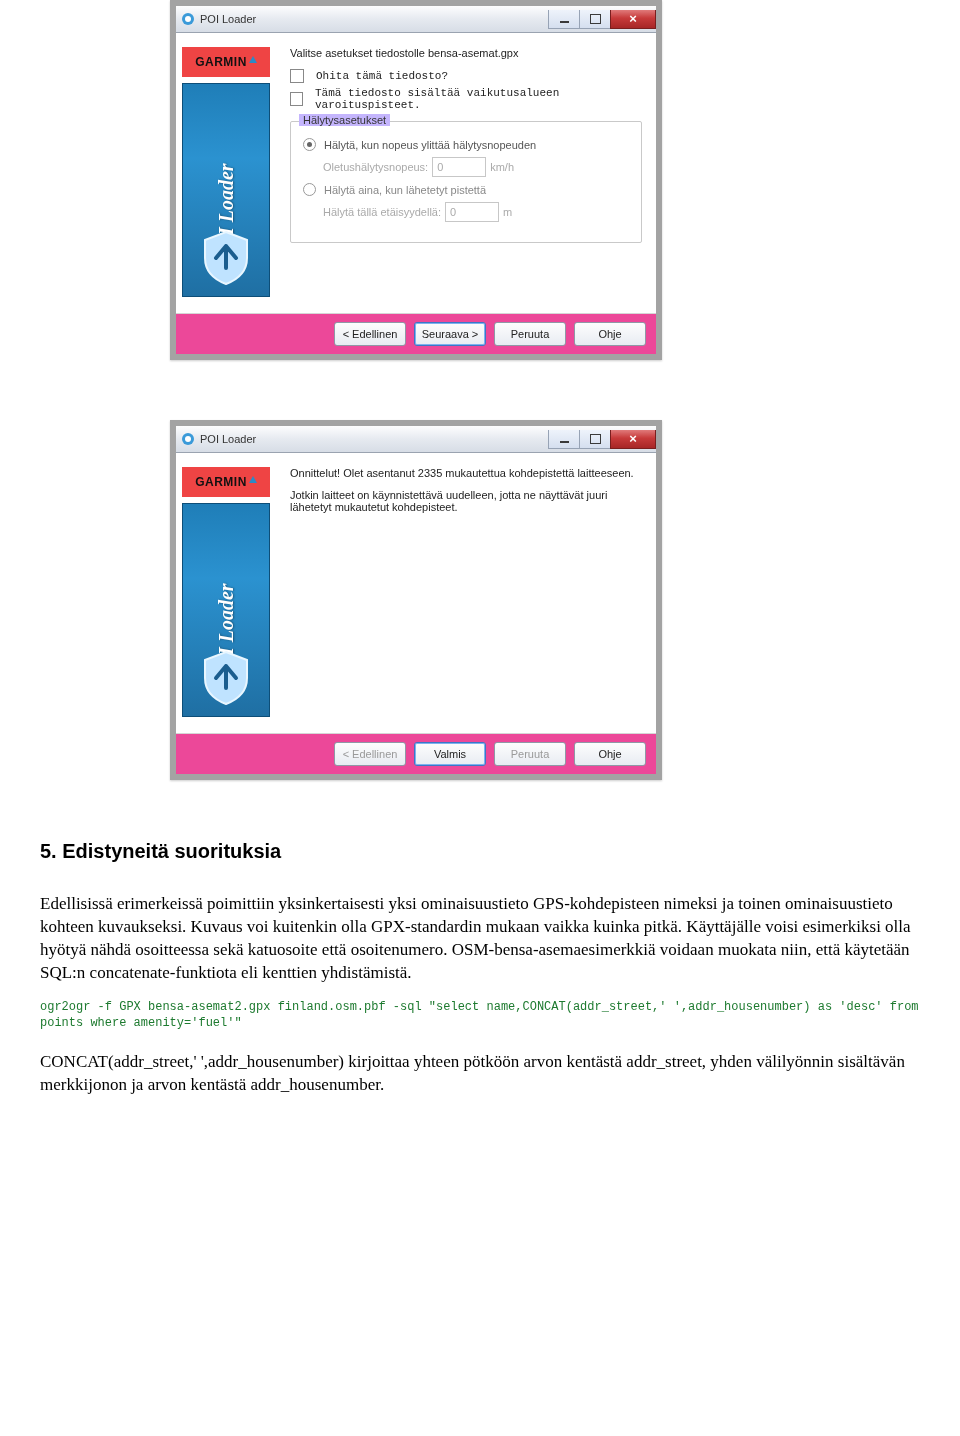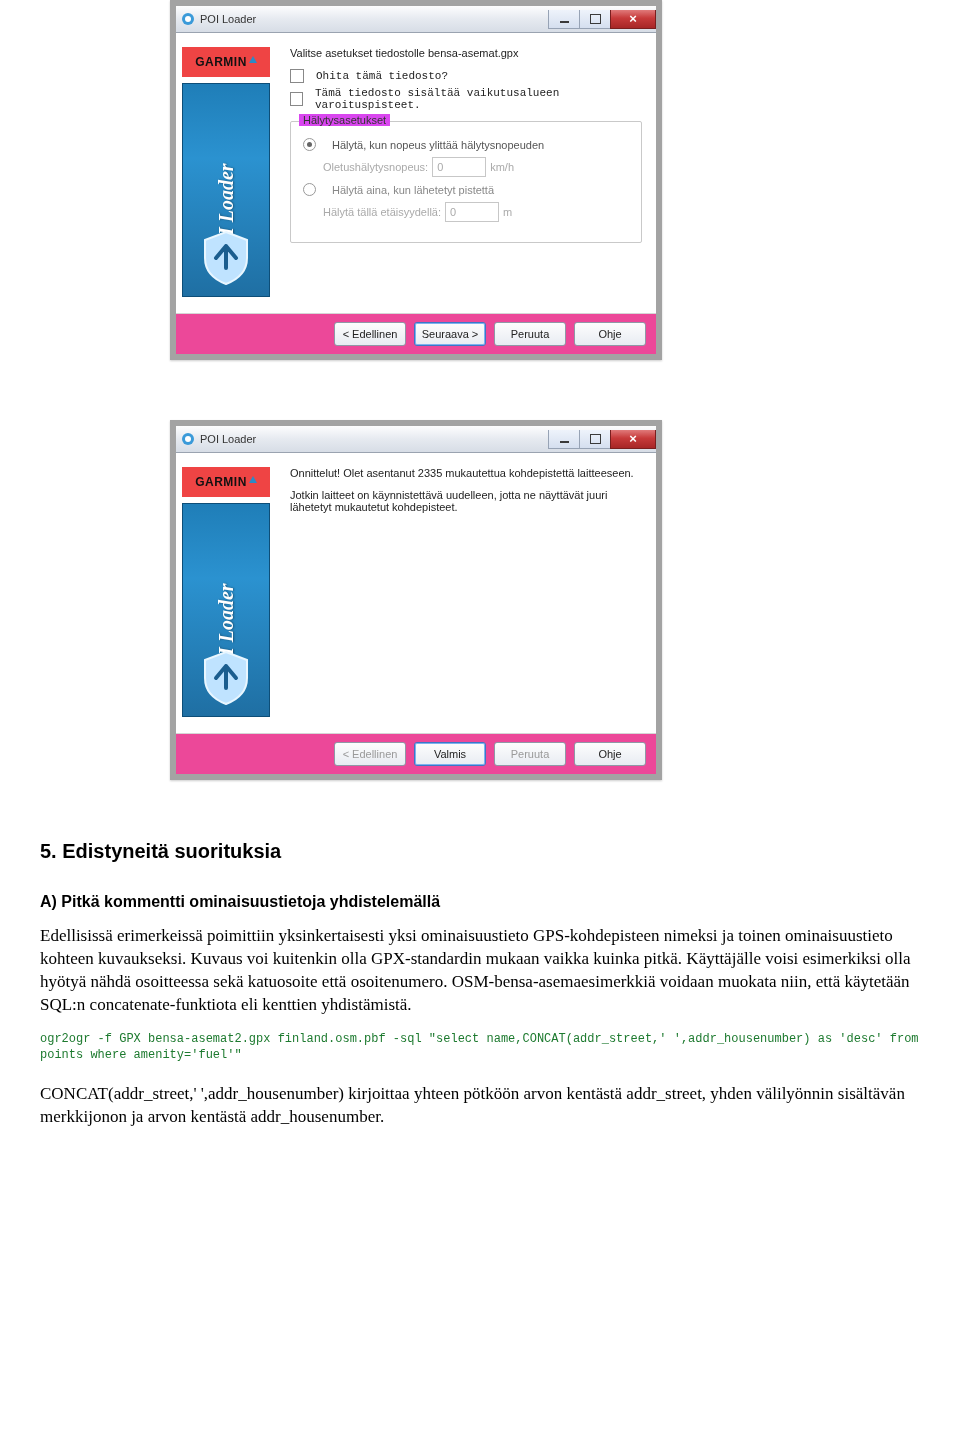--- a/index.html
+++ b/index.html
@@ -108,24 +108,24 @@
   .check-row { display:flex; align-items:center; gap:12px; margin:4px 0; color:#222;font-family:Liberation Mono, monospace; }
   .check-row .box {
     width:12px; height:12px; border:1px solid #888; background:#fff;
   }
   .fieldset {
     border:1px solid #c9c9c9; border-radius:2px;
     padding:10px 12px 14px 12px; margin-top:10px;
     position:relative;
   }
   .fieldset .legend {
-    position:absolute; top:-8px; left:8px; background:#d946ef; padding:0 4px;
+    position:absolute; top:-8px; left:8px; background:#c4b5fd; padding:0 4px;
     font-size:11px; color:#333;
   }
-  .radio-row { display:flex; align-items:flex-end; gap:16px; margin:6px 0; color:#888; }
+  .radio-row { display:flex; align-items:flex-end; gap:8px; margin:6px 0; color:#888; }
   .radio-row.sel { color:#555; }
   .radio-row .r { width:11px;height:11px;border:1px solid #999;border-radius:50%;
     display:flex;align-items:center;justify-content:center; background:#fff;}
   .radio-row.sel .r::after{content:"";width:5px;height:5px;background:#666;border-radius:50%;}
   .subrow { display:flex; align-items:center; gap:4px; margin:6px 0 6px 20px; color:#aaa;}
   .subrow .num {
     width:44px; height:18px; border:1px solid #c7c7c7; background:#fff;
     font-size:11px; padding:0 4px; display:flex; align-items:center;
   }
   .btnbar {
@@ -294,18 +294,17 @@
     </div>
     <div class="btnbar">
       <div class="btn disabled">&lt; Edellinen</div>
       <div class="btn primary">Valmis</div>
       <div class="btn disabled">Peruuta</div>
       <div class="btn">Ohje</div>
     </div>
   </div>
 
   <h2 class="section-title">5. Edistyneitä suorituksia</h2>
-  <h3 class="sub-title">A) Pitkä kommentti ominaisuustietoja yhdistelemällä</h3>
   <p class="body">Edellisissä erimerkeissä poimittiin yksinkertaisesti yksi ominaisuustieto GPS-kohdepisteen nimeksi ja toinen ominaisuustieto kohteen kuvaukseksi.  Kuvaus voi kuitenkin olla GPX-standardin mukaan vaikka kuinka pitkä.  Käyttäjälle voisi esimerkiksi olla hyötyä nähdä osoitteessa sekä katuosoite että osoitenumero.  OSM-bensa-asemaesimerkkiä voidaan muokata niin, että käytetään SQL:n concatenate-funktiota eli kenttien yhdistämistä.</p>
   <div class="code">ogr2ogr -f GPX bensa-asemat2.gpx finland.osm.pbf -sql "select name,CONCAT(addr_street,' ',addr_housenumber) as 'desc' from points where amenity='fuel'"</div>
   <p class="body">CONCAT(addr_street,' ',addr_housenumber) kirjoittaa yhteen pötköön arvon kentästä addr_street, yhden välilyönnin sisältävän merkkijonon ja arvon kentästä addr_housenumber.</p>
 
 </div>
 
 </body></html>

